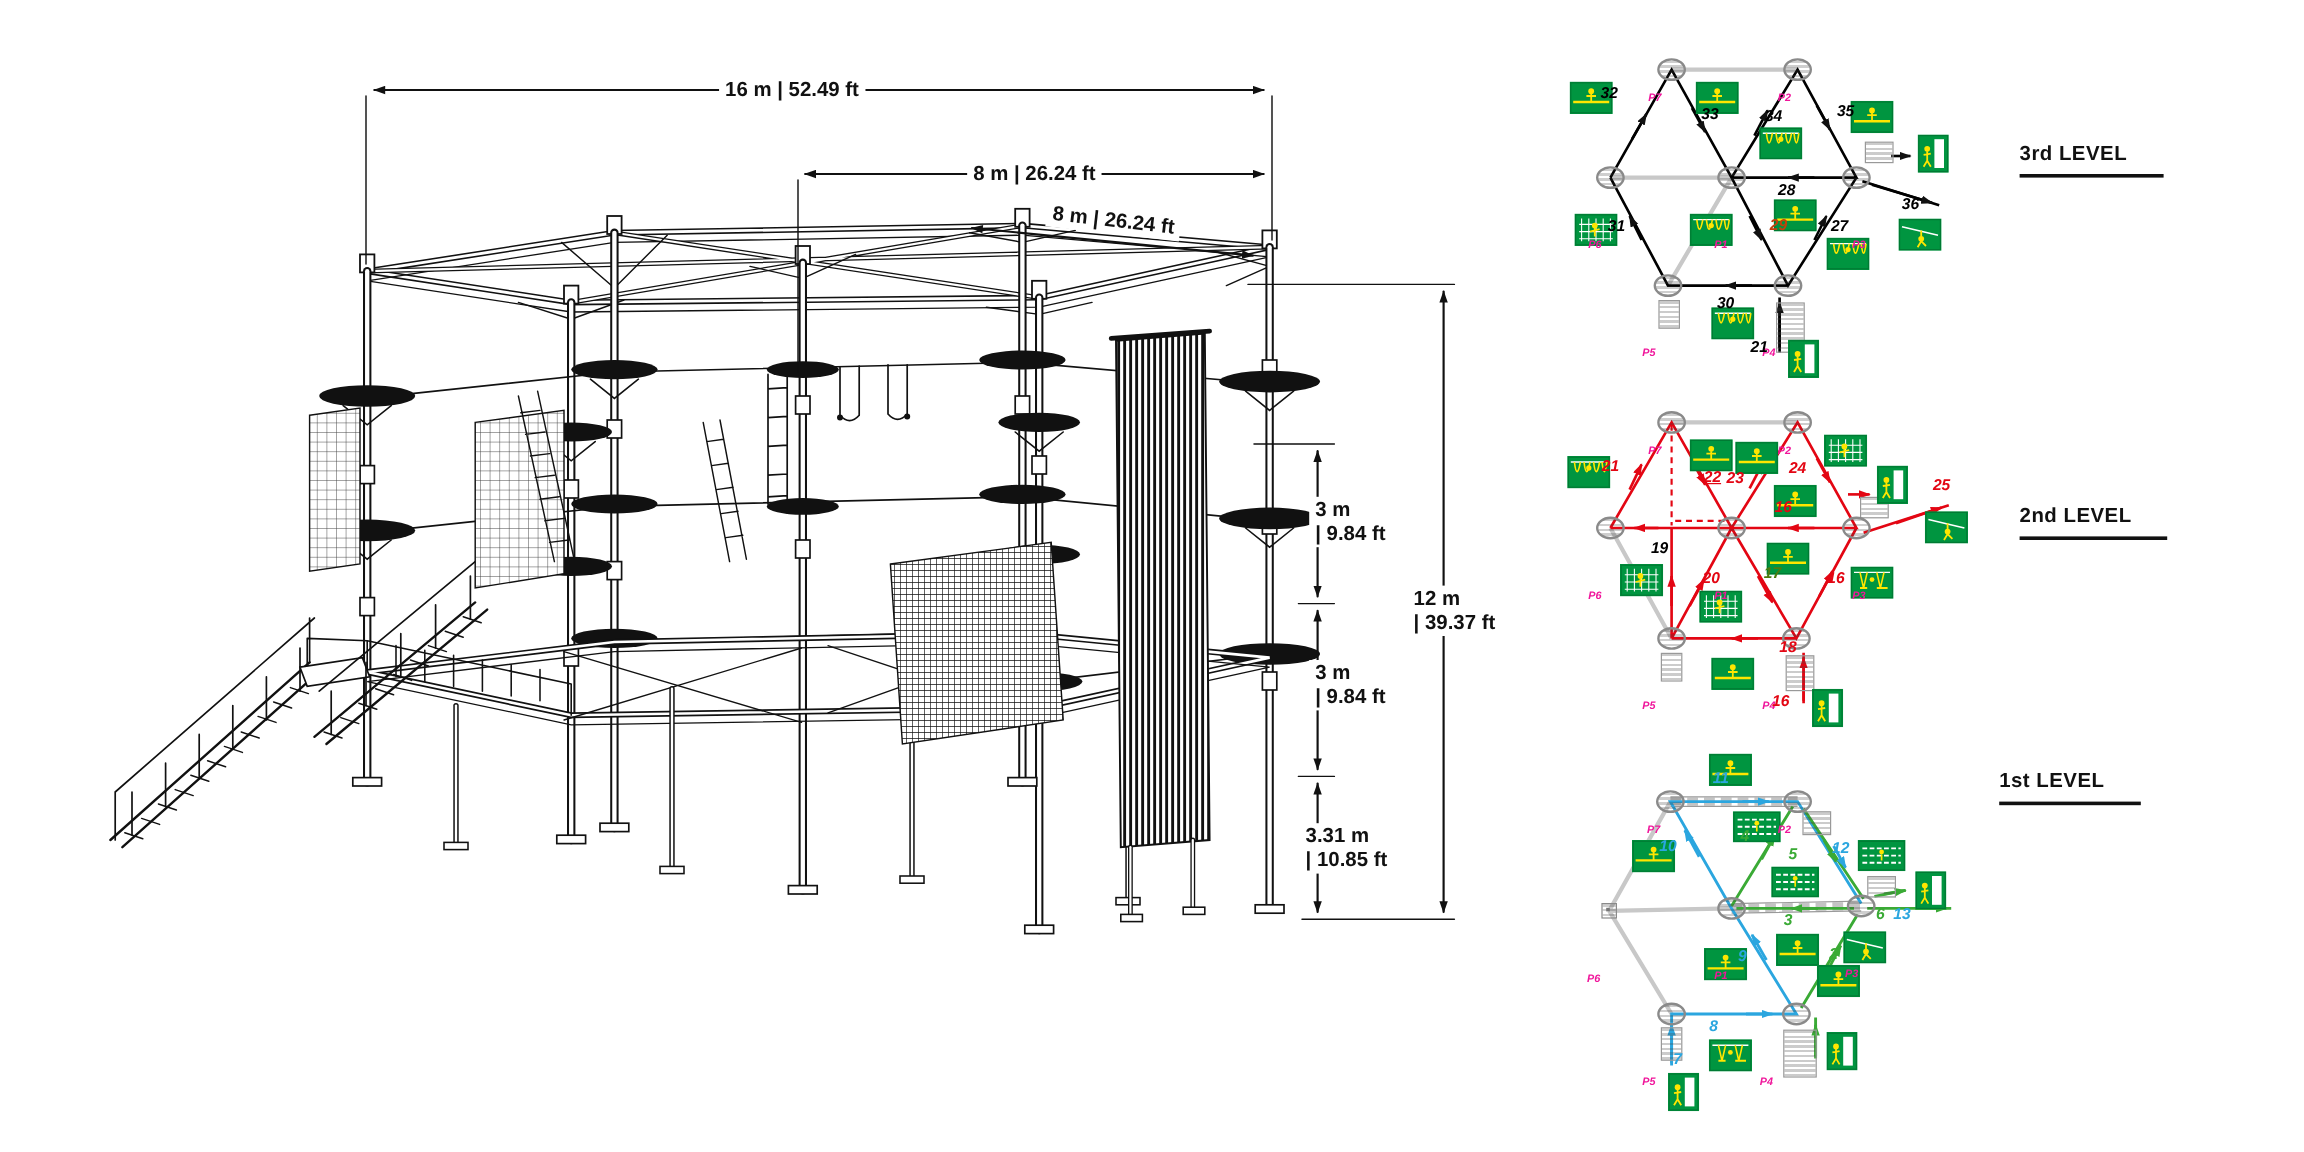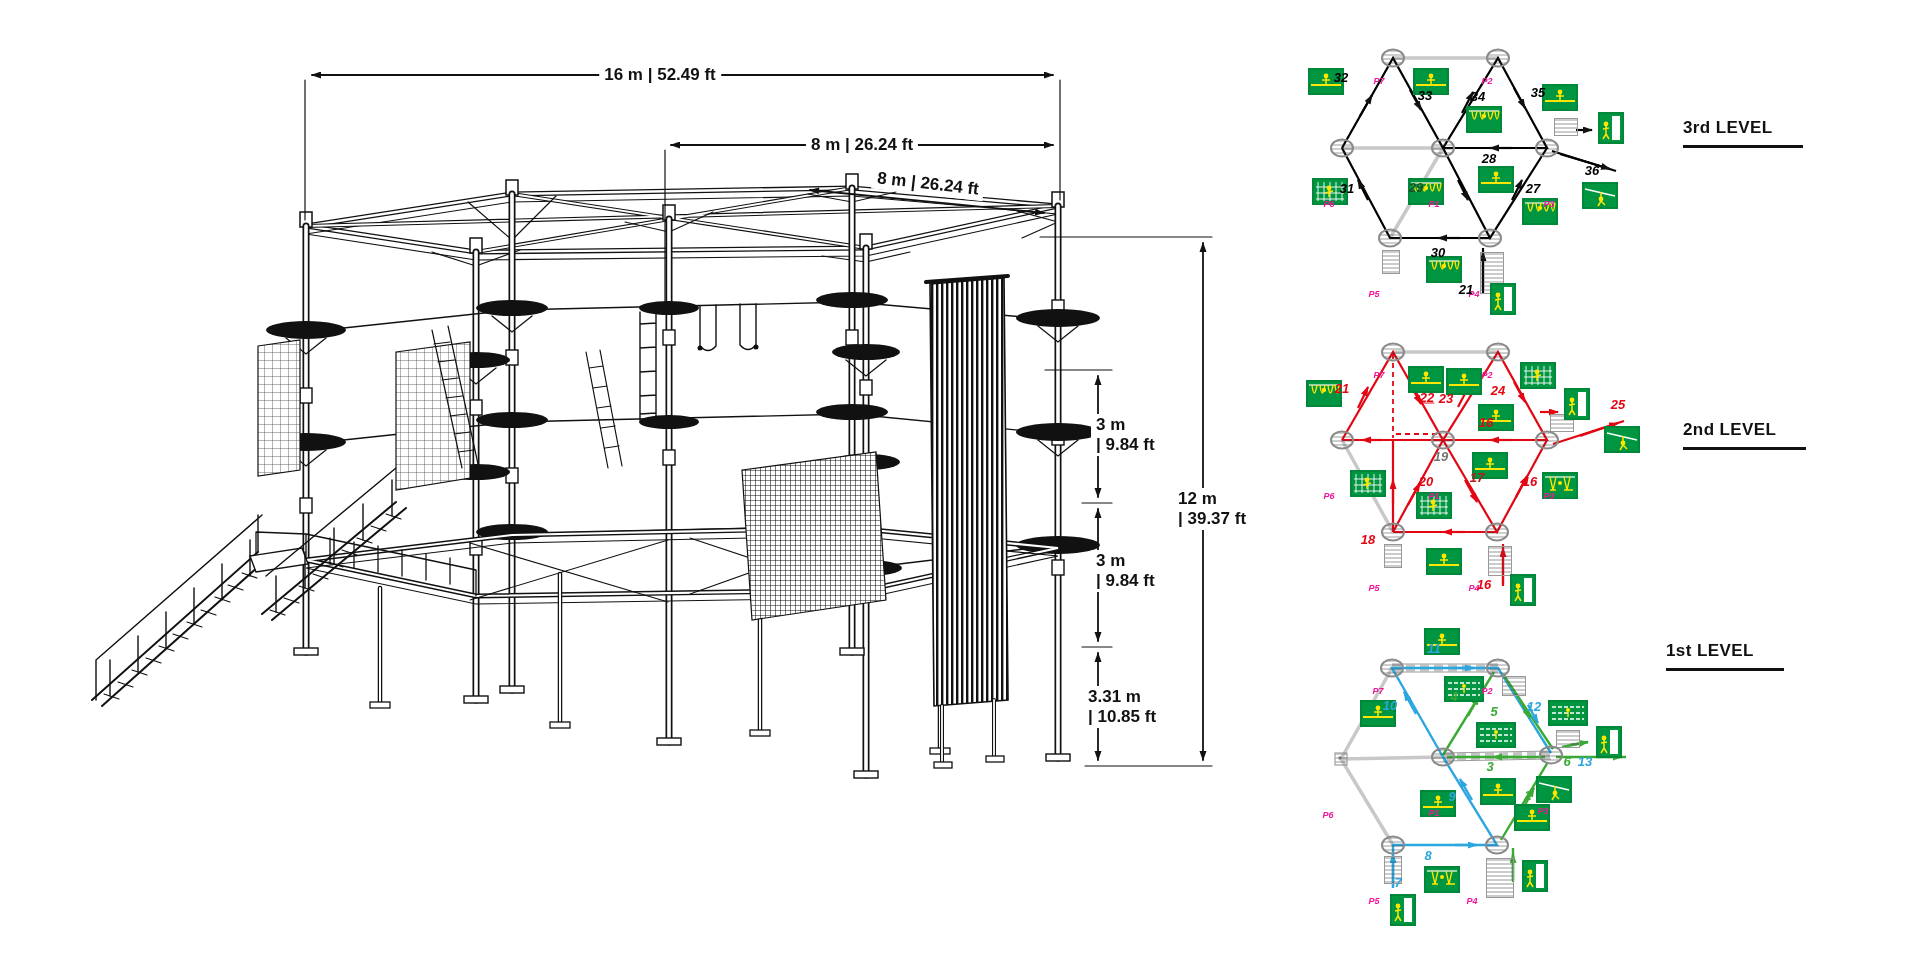--- a/index.html
+++ b/index.html
@@ -439,21 +439,21 @@
         <rect width="26" height="32" fill="#009540"></rect>
         <rect x="1" y="1" width="24" height="30" fill="none" stroke="#007a33"></rect>
         <rect x="14" y="4" width="8" height="24" fill="#ffffff"></rect>
         <circle cx="8" cy="12" r="2.4" fill="#FFE600"></circle>
         <path d="M8,14 L8,22 M5,17 L11,16 M8,22 L5,27 M8,22 L11,27" stroke="#FFE600" stroke-width="1.5" fill="none"></path>
       </svg>
     </div>
     <div class="num" style="left: 1466px; top: 289px; color: rgb(0, 0, 0);">21</div>
     <div class="num" style="left: 1533px; top: 188px; color: rgb(0, 0, 0);">27</div>
     <div class="num" style="left: 1489px; top: 158px; color: rgb(0, 0, 0);">28</div>
-    <div class="num" style="left: 1416px; top: 187px; color: #14532d;">29</div>
+    <div class="num" style="left: 1482px; top: 187px; color: #c2410c;">29</div>
     <div class="num" style="left: 1438px; top: 252px; color: rgb(0, 0, 0);">30</div>
     <div class="num" style="left: 1347px; top: 188px; color: rgb(0, 0, 0);">31</div>
     <div class="num" style="left: 1341px; top: 77px; color: rgb(0, 0, 0);">32</div>
     <div class="num" style="left: 1425px; top: 95px; color: rgb(0, 0, 0);">33</div>
     <div class="num" style="left: 1478px; top: 96px; color: rgb(0, 0, 0);">34</div>
     <div class="num" style="left: 1527px; top: 92px; color: rgb(0, 0, 0); margin-left: 11px;">35</div>
     <div class="num" style="left: 1592px; top: 170px; color: rgb(0, 0, 0);">36</div>
     <div class="node" style="left: 1393px; top: 352px;"></div>
     <div class="plabel" style="left: 1379px; top: 331px;">P7</div>
     <div class="node" style="left: 1498px; top: 352px;"></div>
@@ -586,23 +586,23 @@
         <rect width="26" height="32" fill="#009540"></rect>
         <rect x="1" y="1" width="24" height="30" fill="none" stroke="#007a33"></rect>
         <rect x="14" y="4" width="8" height="24" fill="#ffffff"></rect>
         <circle cx="8" cy="12" r="2.4" fill="#FFE600"></circle>
         <path d="M8,14 L8,22 M5,17 L11,16 M8,22 L5,27 M8,22 L11,27" stroke="#FFE600" stroke-width="1.5" fill="none"></path>
       </svg>
     </div>
     <div class="num" style="left: 1484px; top: 584px; color: rgb(227, 6, 19);">16</div>
     <div class="num" style="left: 1530px; top: 481px; color: rgb(227, 6, 19);">16</div>
     <div class="num" style="left: 1486px; top: 422px; color: rgb(227, 6, 19);">16</div>
-    <div class="num" style="left: 1477px; top: 477px; color: #b91c1c;">17</div>
-    <div class="num" style="left: 1368px; top: 539px; color: rgb(227, 6, 19); text-align: right;">18</div>
-    <div class="num" style="left: 1441px; top: 456px; color: #737373;">19</div>
+    <div class="num" style="left: 1477px; top: 477px; color: #4d7c0f;">17</div>
+    <div class="num" style="left: 1490px; top: 539px; color: rgb(227, 6, 19); text-align: right;">18</div>
+    <div class="num" style="left: 1383px; top: 456px; color: #000000;">19</div>
     <div class="num" style="left: 1426px; top: 481px; color: rgb(227, 6, 19);">20</div>
     <div class="num" style="left: 1342px; top: 388px; color: rgb(227, 6, 19);">21</div>
     <div class="num" style="left: 1427px; top: 397px; color: rgb(227, 6, 19); text-decoration: underline;">22</div>
     <div class="num" style="left: 1446px; top: 398px; color: rgb(227, 6, 19);">23</div>
     <div class="num" style="left: 1498px; top: 390px; color: rgb(227, 6, 19);">24</div>
     <div class="num" style="left: 1618px; top: 404px; color: rgb(227, 6, 19);">25</div>
     <div class="node" style="left: 1392px; top: 668px;"></div>
     <div class="plabel" style="left: 1378px; top: 647px;">P7</div>
     <div class="node" style="left: 1498px; top: 668px;"></div>
     <div class="plabel" style="left: 1487px; top: 647px;">P2</div>

